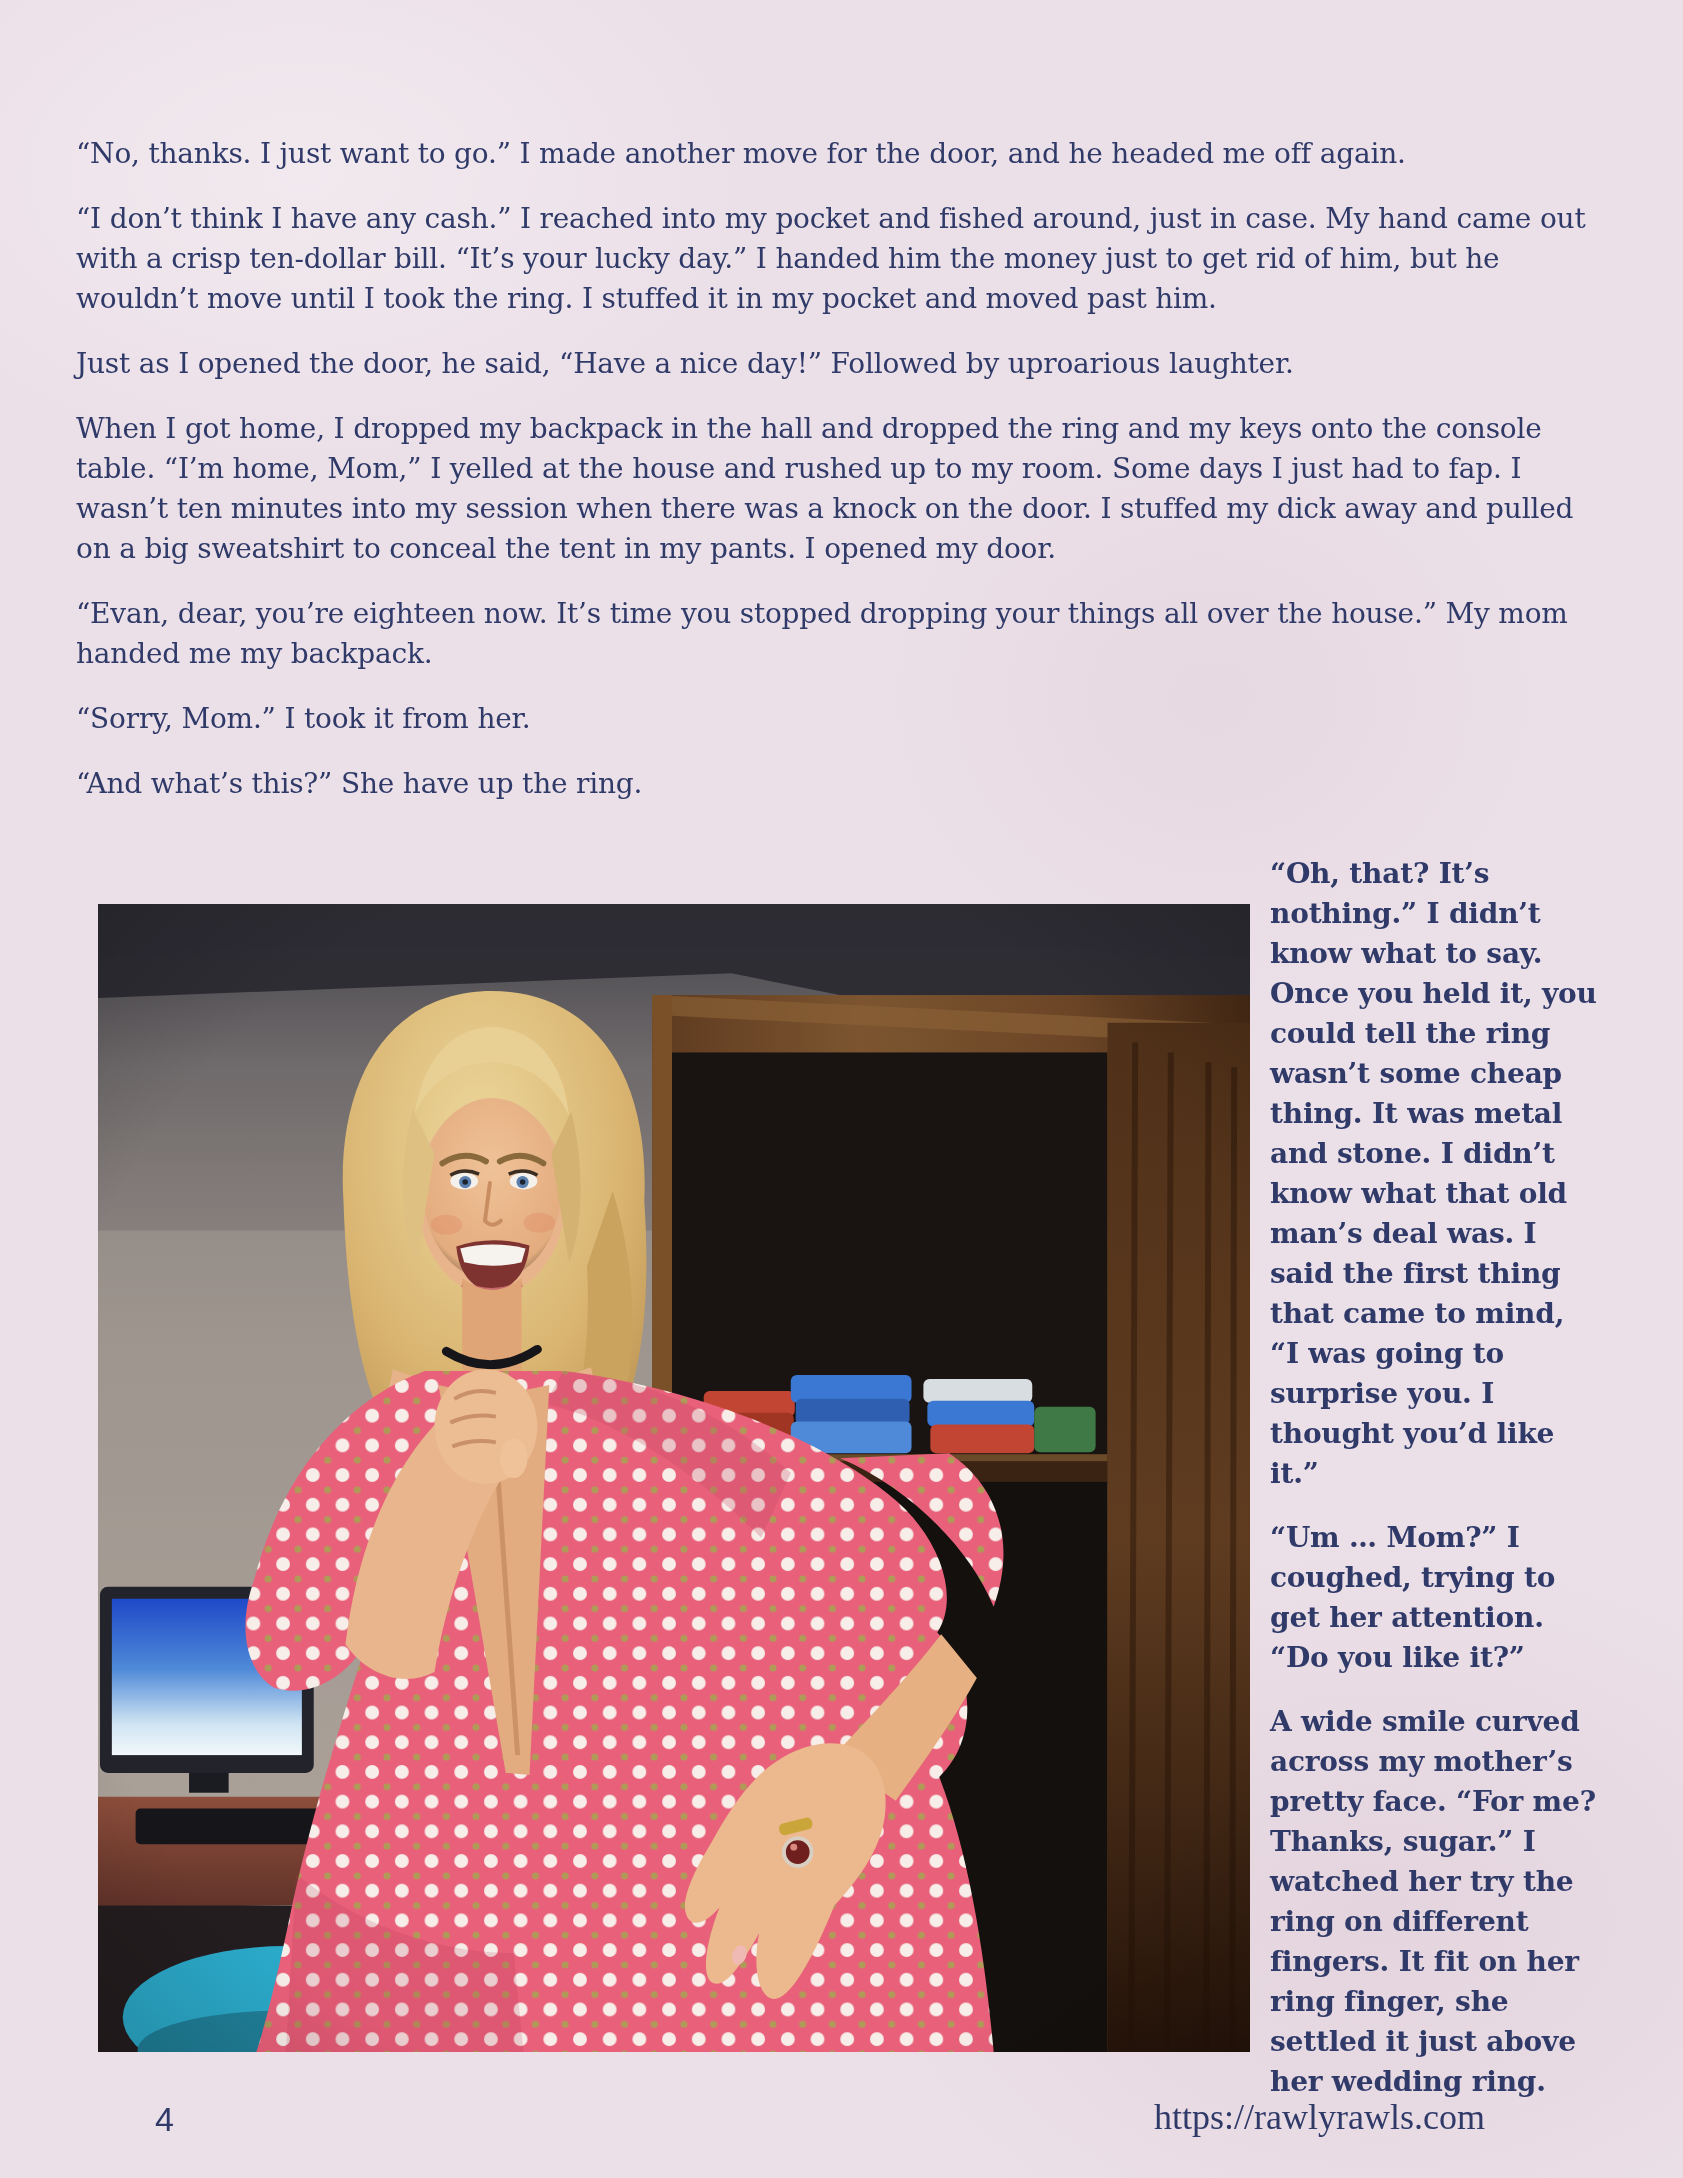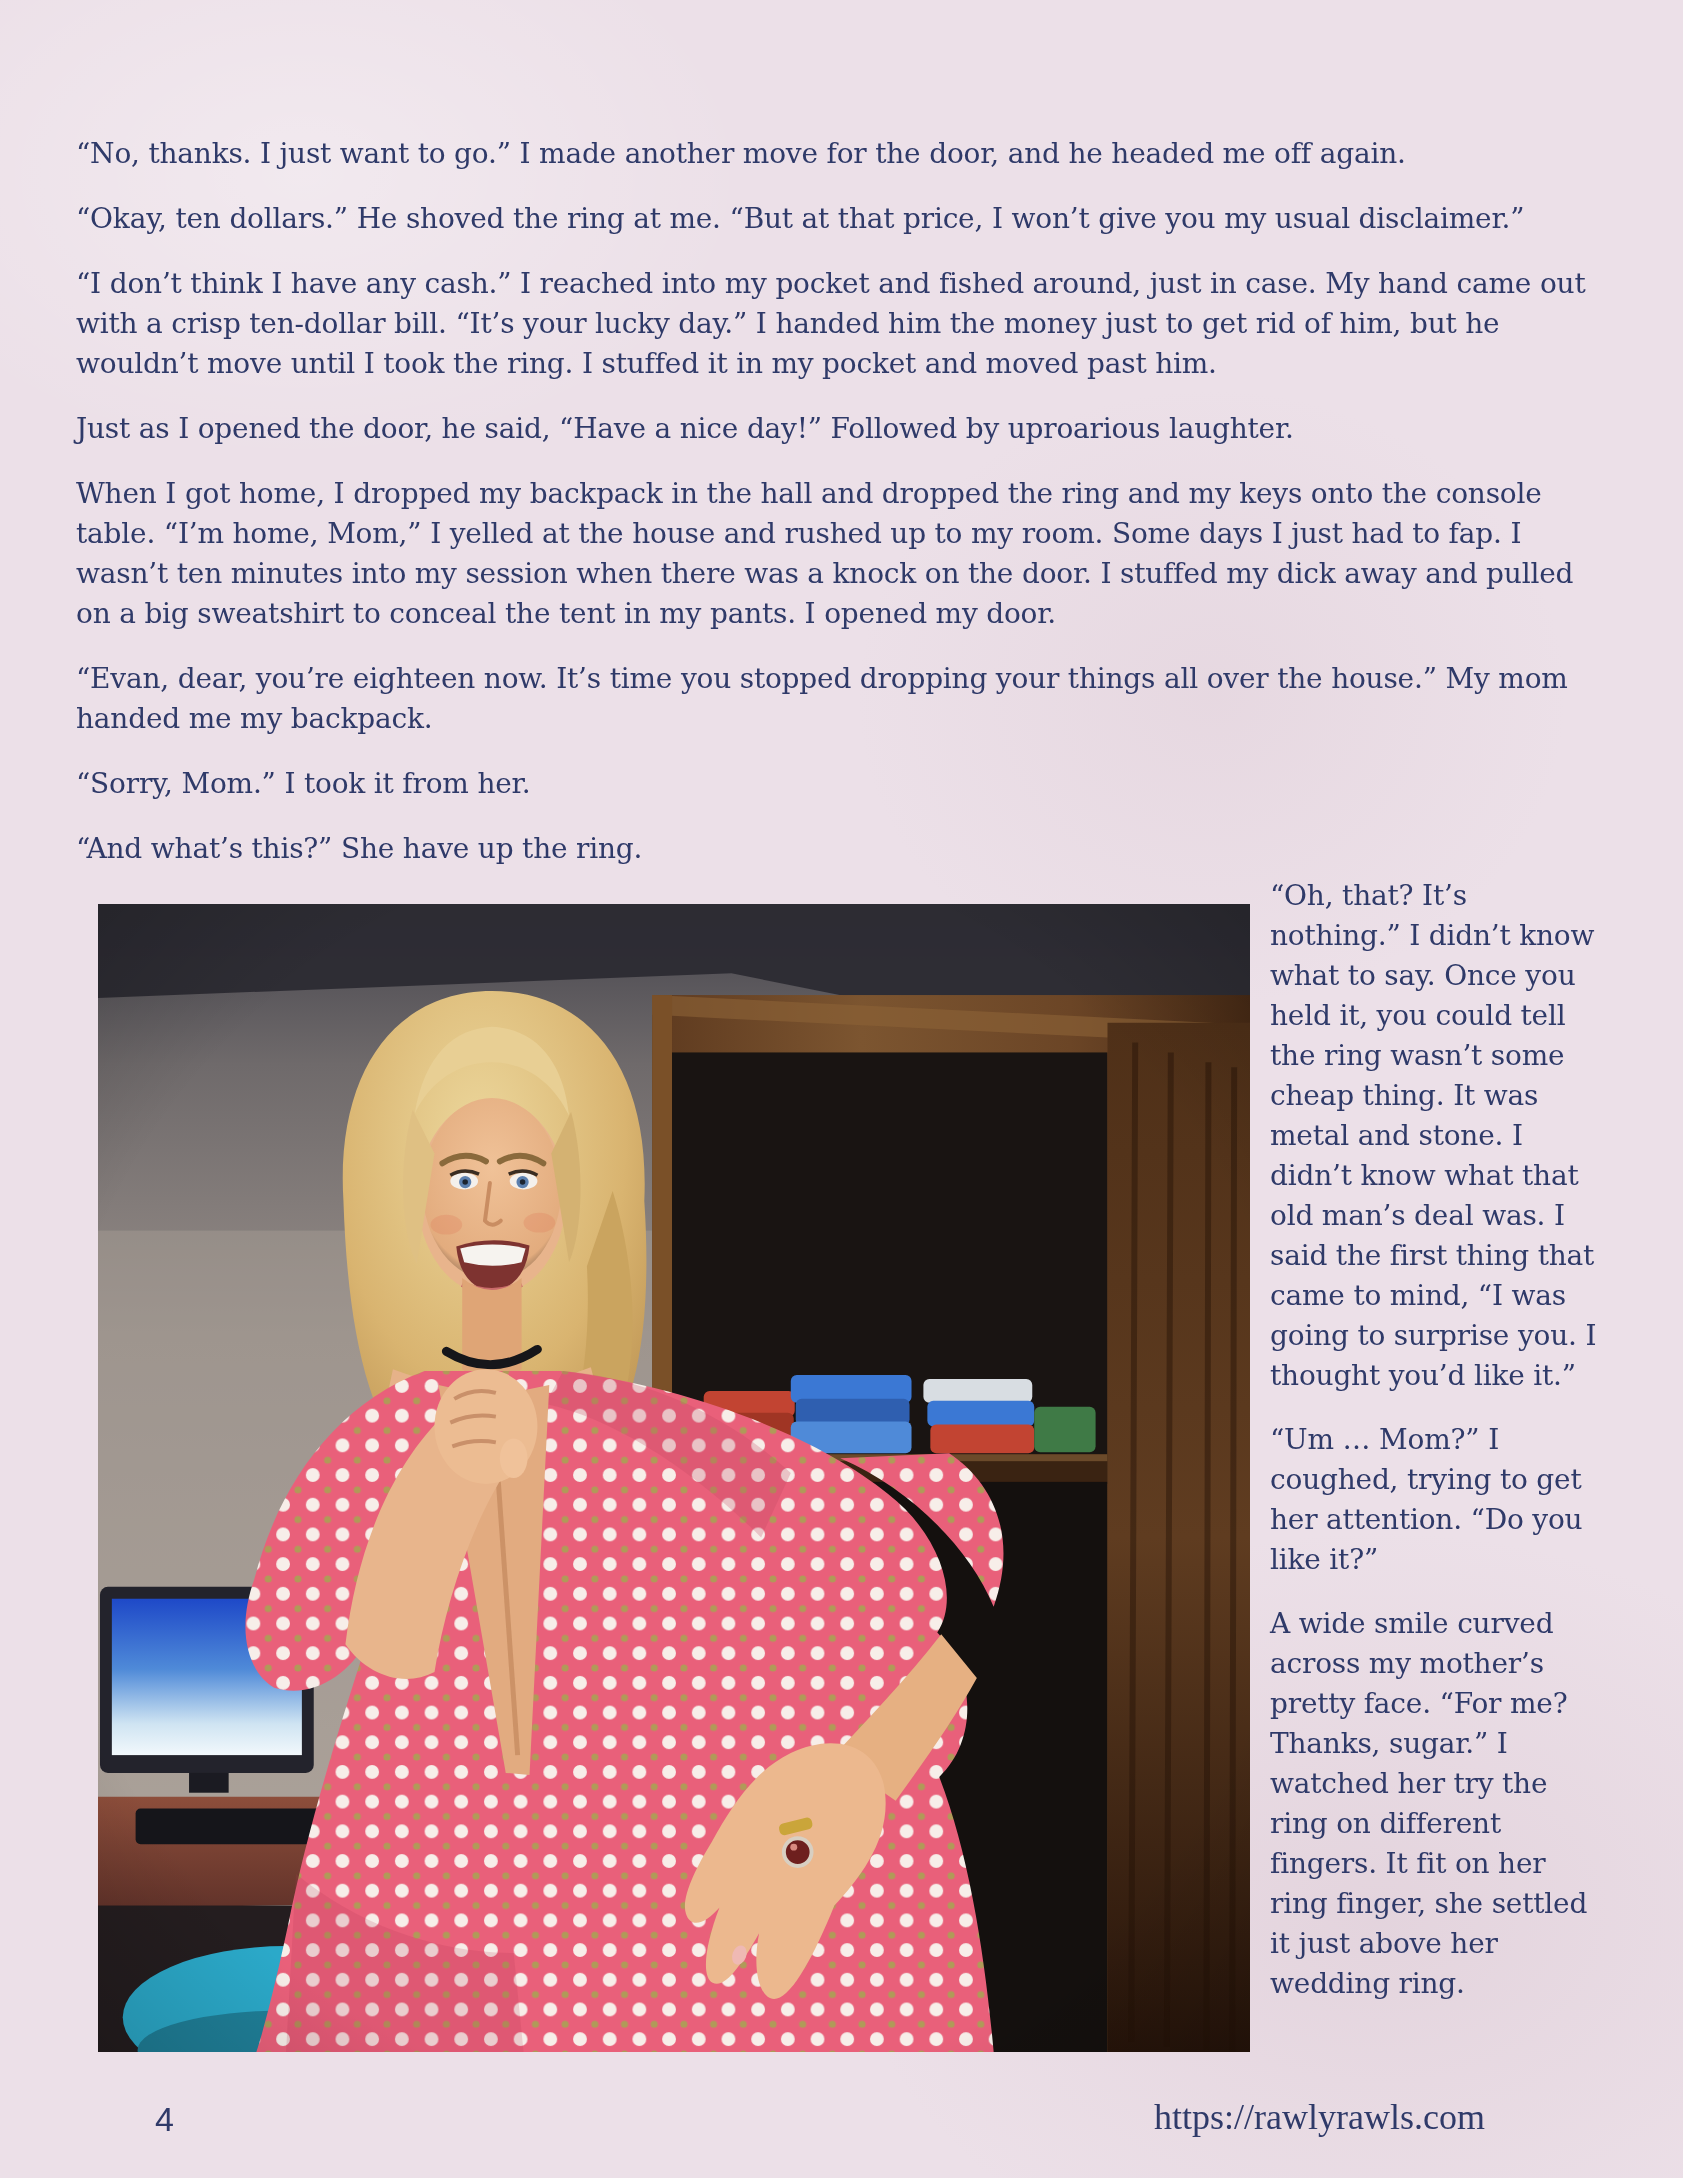--- a/index.html
+++ b/index.html
@@ -26,21 +26,21 @@
     font-size:28px;line-height:40px;
     letter-spacing:-0.2px;
   }
   .photo{
     position:absolute;left:98px;top:904px;width:1152px;height:1148px;
     margin:0;padding:0;overflow:hidden;
     background:#8e8680;
   }
   .photo svg{display:block;width:100%;height:100%;}
   .side-col{
-    position:absolute;left:1270px;top:876px;width:329px;
+    position:absolute;left:1270px;top:854px;width:329px;font-weight:bold;
   }
   .side-col p{
     margin:0 0 24px 0;
     font-size:28px;line-height:40px;
     letter-spacing:-0.2px;
   }
   .page-number{
     position:absolute;left:155px;top:2099px;
     font-family:"Liberation Sans",sans-serif;
     font-size:34px;line-height:40px;
@@ -52,21 +52,20 @@
     color:#2f3a69;text-decoration:none;
   }
 </style>
 </head>
 <body>
 
 <div class="page">
 
   <main class="body-text">
     <p>“No, thanks. I just want to go.” I made another move for the door, and he headed me off again.</p>
-    <p>“Okay, ten dollars.” He shoved the ring at me. “But at that price, I won’t give you my usual disclaimer.”</p>
     <p>“I don’t think I have any cash.” I reached into my pocket and fished around, just in case. My hand came out with a crisp ten-dollar bill. “It’s your lucky day.” I handed him the money just to get rid of him, but he wouldn’t move until I took the ring. I stuffed it in my pocket and moved past him.</p>
     <p>Just as I opened the door, he said, “Have a nice day!” Followed by uproarious laughter.</p>
     <p>When I got home, I dropped my backpack in the hall and dropped the ring and my keys onto the console table. “I’m home, Mom,” I yelled at the house and rushed up to my room. Some days I just had to fap. I wasn’t ten minutes into my session when there was a knock on the door. I stuffed my dick away and pulled on a big sweatshirt to conceal the tent in my pants. I opened my door.</p>
     <p>“Evan, dear, you’re eighteen now. It’s time you stopped dropping your things all over the house.” My mom handed me my backpack.</p>
     <p>“Sorry, Mom.” I took it from her.</p>
     <p>“And what’s this?” She have up the ring.</p>
   </main>
 
   <figure class="photo">
     <svg viewBox="0 0 1164 1160" preserveAspectRatio="none">

